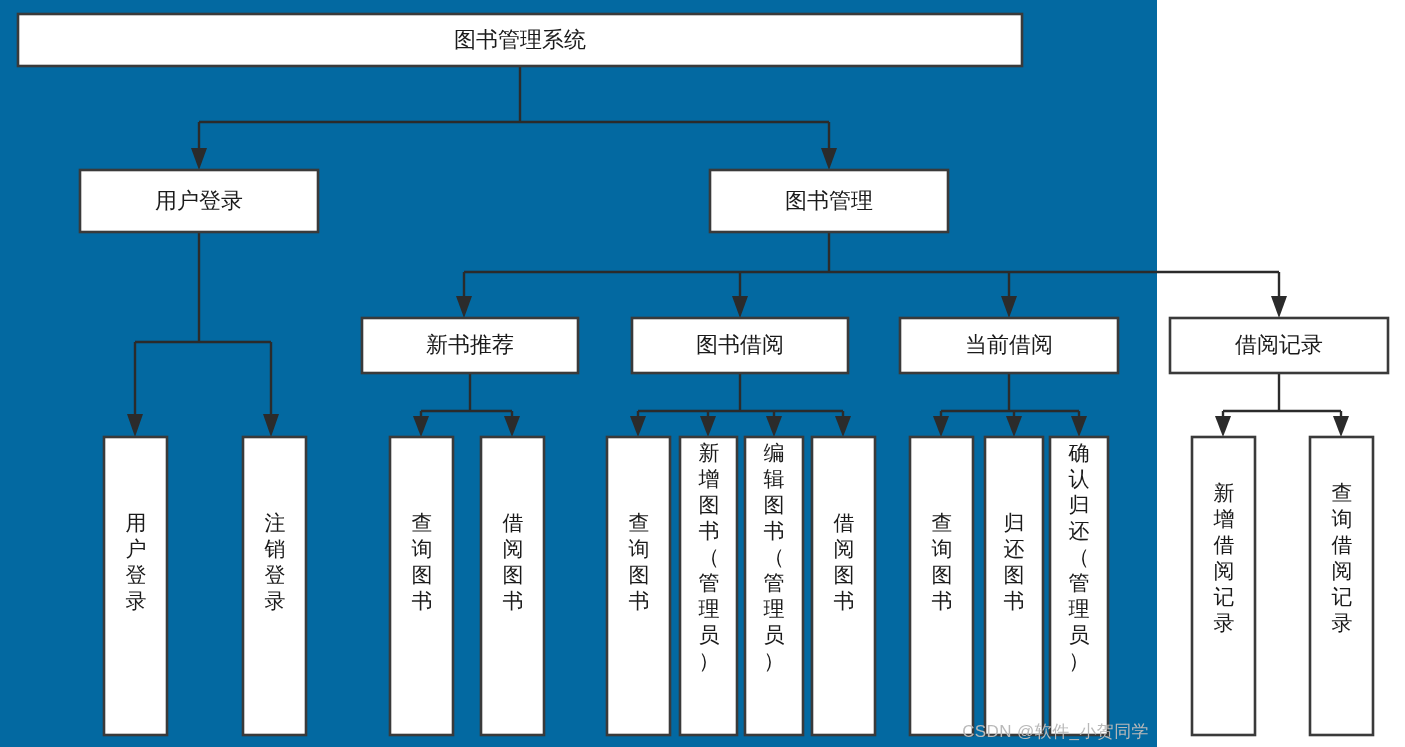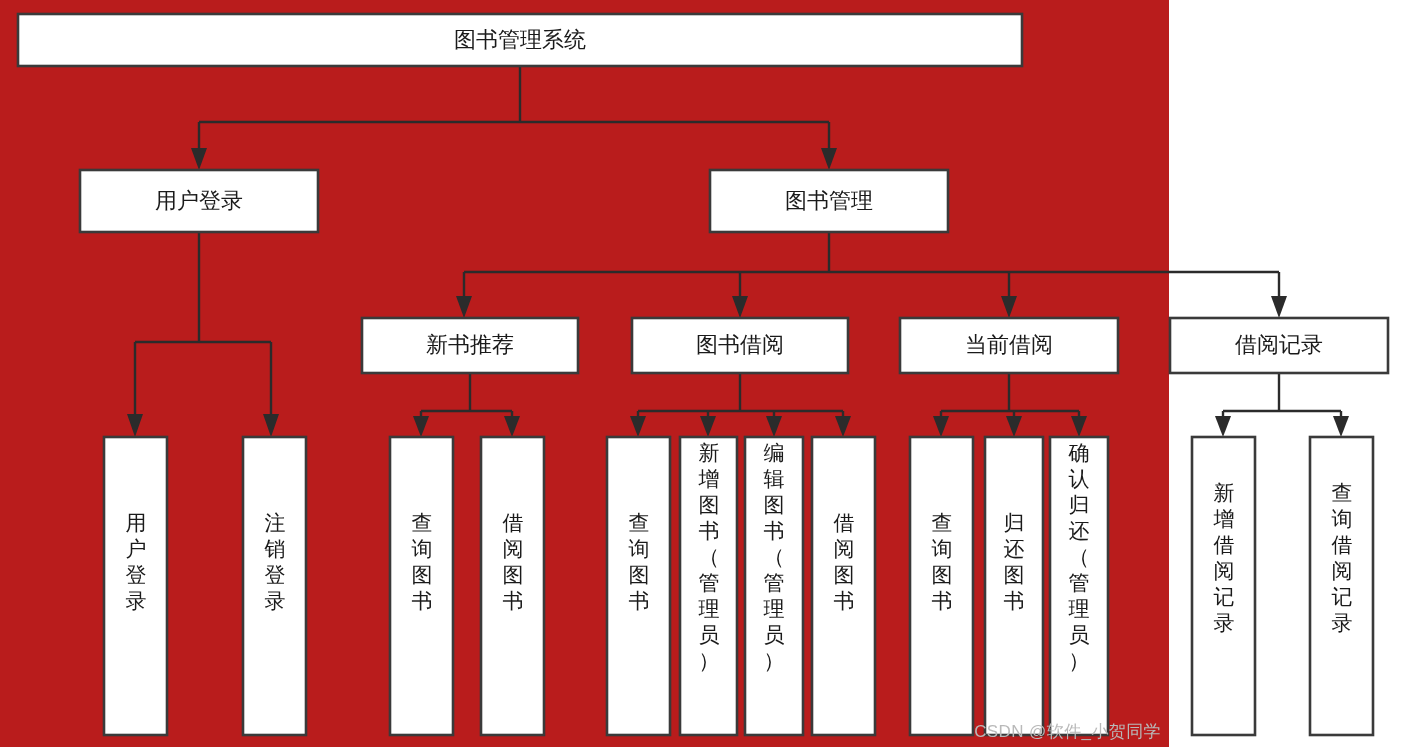--- a/index.html
+++ b/index.html
@@ -10,22 +10,21 @@
   body {
     width: 1405px;
     height: 747px;
     font-family: "Liberation Sans", "DejaVu Sans", sans-serif;
     overflow: hidden;
   }
   #diagram-root {
     position: relative;
     width: 1157px;
     height: 747px;
-    background: #b91c1c;
-    padding-left: 12px;
+    background: #0369a1;
   }
   svg#flow-svg {
     position: absolute;
     left: 0;
     top: 0;
     width: 1405px;
     height: 747px;
   }
   .node-box {
     fill: #ffffff;

